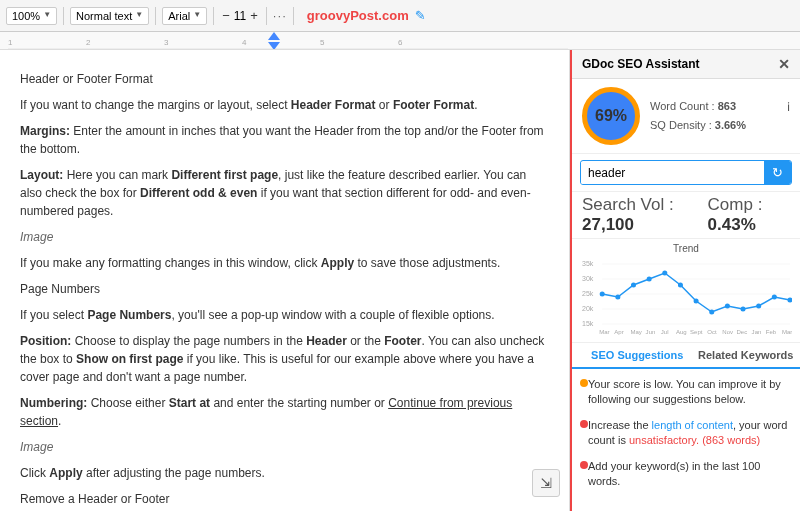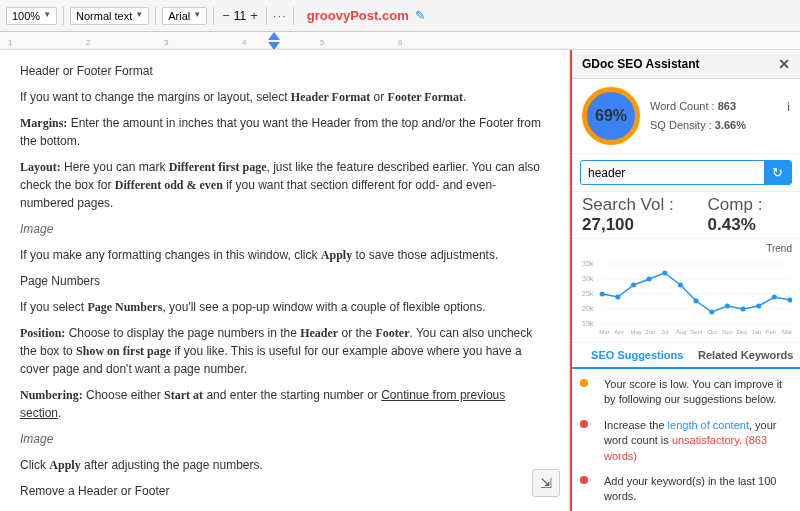--- a/index.html
+++ b/index.html
@@ -31,27 +31,27 @@
       flex-shrink: 0; position: relative; overflow: hidden;
     }
 
     
     .main-layout {
       display: flex; flex: 1; overflow: hidden;
     }
 
     
     .document-area {
-      flex: 1; background: white; padding: 12px 20px; overflow-y: auto;
+      flex: 1; background: white; padding: 20px 20px; overflow-y: auto;
       font-size: 12px; line-height: 1.5; color: #333;
       border-right: 1px solid #ddd;
     }
     .doc-title { font-weight: normal; margin-bottom: 8px; font-size: 12px; }
     .doc-para { margin-bottom: 8px; font-size: 12px; line-height: 1.5; }
-    .doc-para b { font-weight: bold; font-family: Liberation Serif, serif; }
+    .doc-para b { font-weight: bold; }
     .doc-image-placeholder { font-style: italic; margin-bottom: 8px; color: #666; }
 
     
     .seo-panel {
       width: 230px; background: white; display: flex; flex-direction: column;
       border-left: 2px solid #e44; flex-shrink: 0;
     }
     .seo-header {
       background: #f5f5f5; padding: 6px 10px; display: flex; align-items: center;
       justify-content: space-between; border-bottom: 1px solid #ddd; font-weight: bold;
@@ -92,40 +92,40 @@
     .stats-row {
       padding: 3px 10px; font-size: 17px; color: #555;
       display: flex; gap: 12px; border-bottom: 1px solid #eee;
     }
     .stats-row span b { color: #333; }
 
     
     .chart-section {
       padding: 4px 8px 6px; border-bottom: 1px solid #eee;
     }
-    .chart-title { font-size: 10px; color: #555; text-align: right; margin-bottom: 2px; }
+    .chart-title { font-size: 10px; color: #555; text-align: center; margin-bottom: 2px; }
     .chart-container { position: relative; height: 80px; }
     .chart-svg { width: 100%; height: 80px; }
 
     
     .seo-tabs {
       display: flex; border-bottom: 2px solid #2196F3; flex-shrink: 0; padding-left: 11px;
     }
     .seo-tab {
       flex: 1; padding: 6px 4px; text-align: center; font-size: 11px; cursor: pointer;
       font-weight: bold; color: #555;
     }
     .seo-tab.active { color: #2196F3; border-bottom: 2px solid #2196F3; margin-bottom: -2px; }
 
     
     .suggestions-section {
       flex: 1; overflow-y: auto; padding: 8px 8px;
     }
     .suggestion-item {
-      display: flex; gap: 16px; margin-bottom: 10px; font-size: 11px; line-height: 1.4;
+      display: flex; gap: 0; margin-bottom: 10px; font-size: 11px; line-height: 1.4;
     }
     .suggestion-bullet {
       width: 8px; height: 8px; border-radius: 50%; flex-shrink: 0; margin-top: 2px;
     }
     .bullet-yellow { background: #f90; }
     .bullet-red { background: #e44; }
     .suggestion-text { color: #333; }
     .suggestion-text .highlight-blue { color: #2196F3; }
     .suggestion-text .highlight-red { color: #e44; }
 

